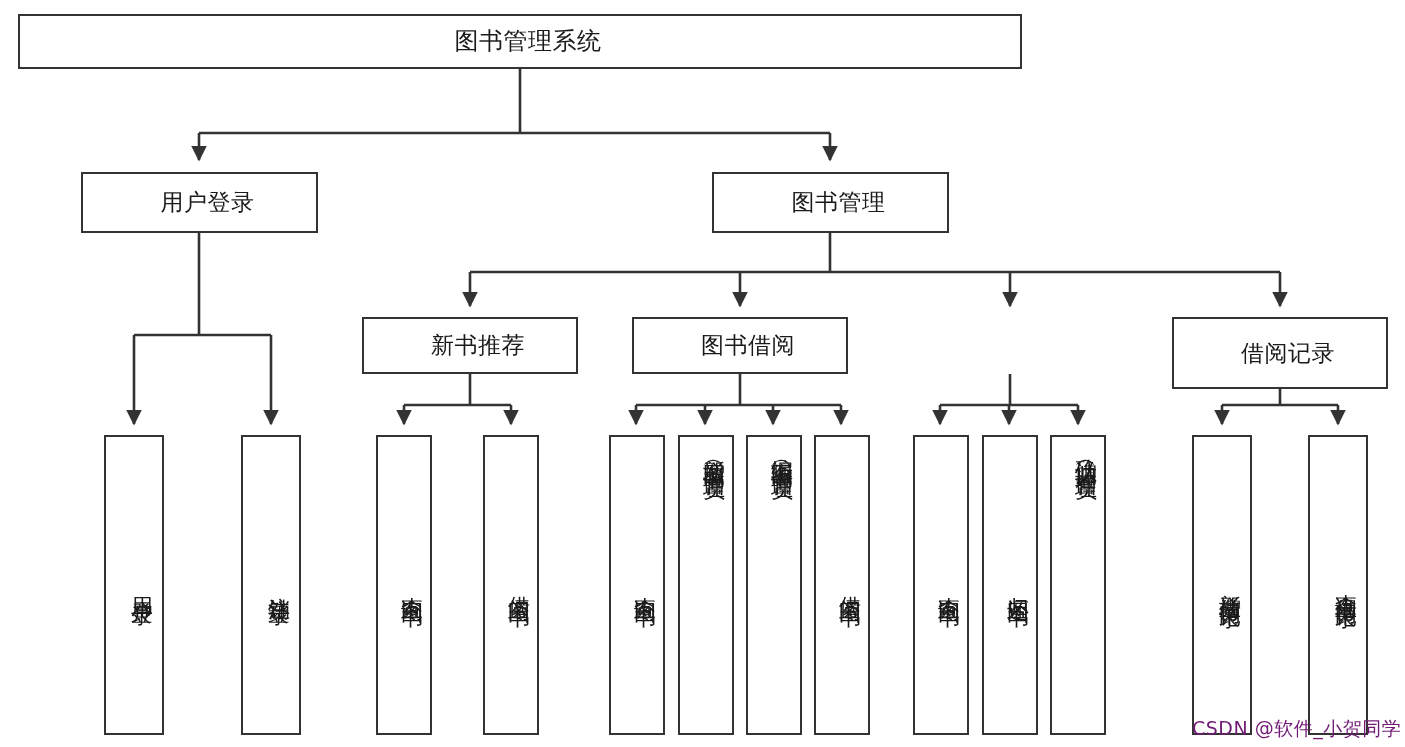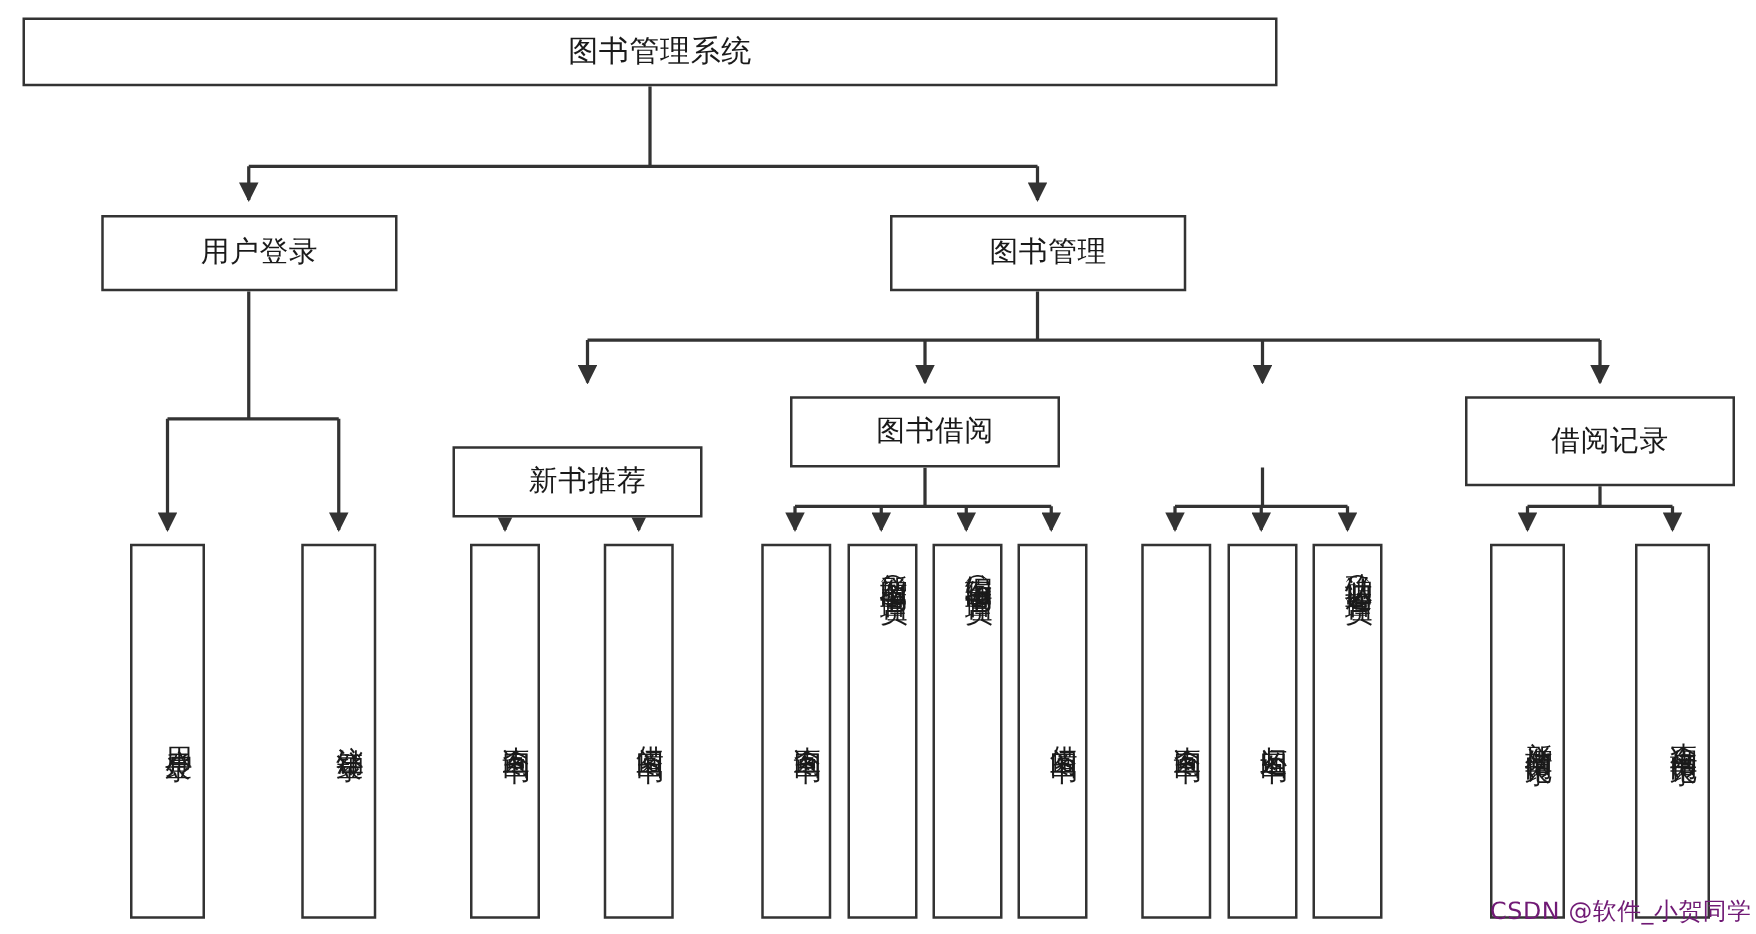--- a/index.html
+++ b/index.html
@@ -137,21 +137,21 @@
     <span class="label">图书管理系统</span>
   </div>
 
   <div class="node h" style="left:81px; top:172px; width:237px; height:61px;">
     <span class="label">用户登录</span>
   </div>
   <div class="node h" style="left:712px; top:172px; width:237px; height:61px;">
     <span class="label">图书管理</span>
   </div>
 
-  <div class="node h" style="left:362px; top:317px; width:200px; height:57px;margin-top:40px;">
+  <div class="node h" style="left:362px; top:317px; width:216px; height:57px;">
     <span class="label">新书推荐</span>
   </div>
   <div class="node h" style="left:632px; top:317px; width:216px; height:57px;">
     <span class="label">图书借阅</span>
   </div>
   <div class="node h" style="left:1172px; top:317px; width:216px; height:72px;">
     <span class="label">借阅记录</span>
   </div>
 
   <div class="node v center" style="left:104px; top:435px; width:60px; height:300px;">

